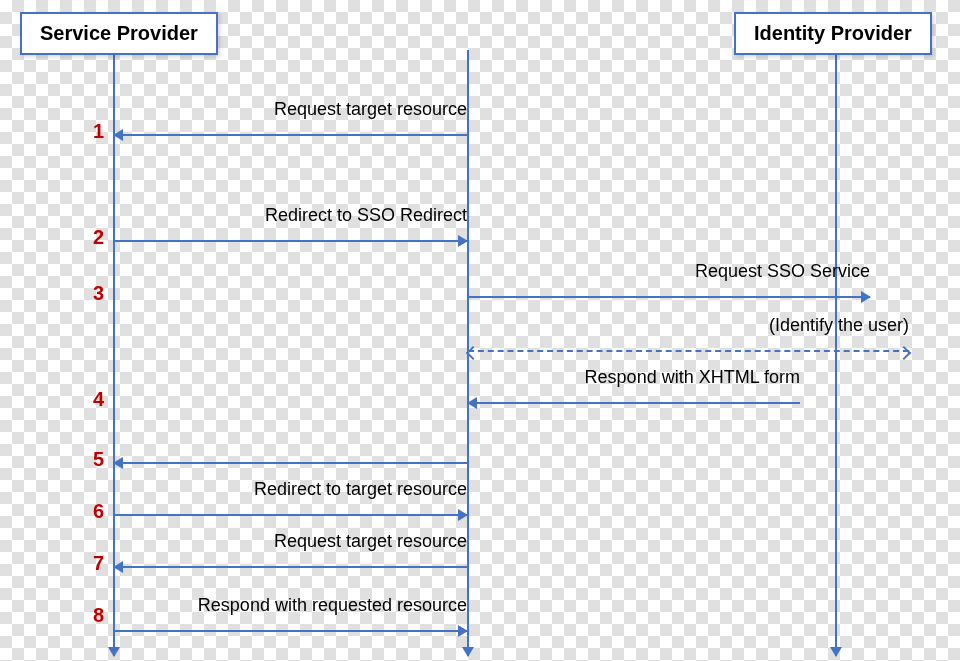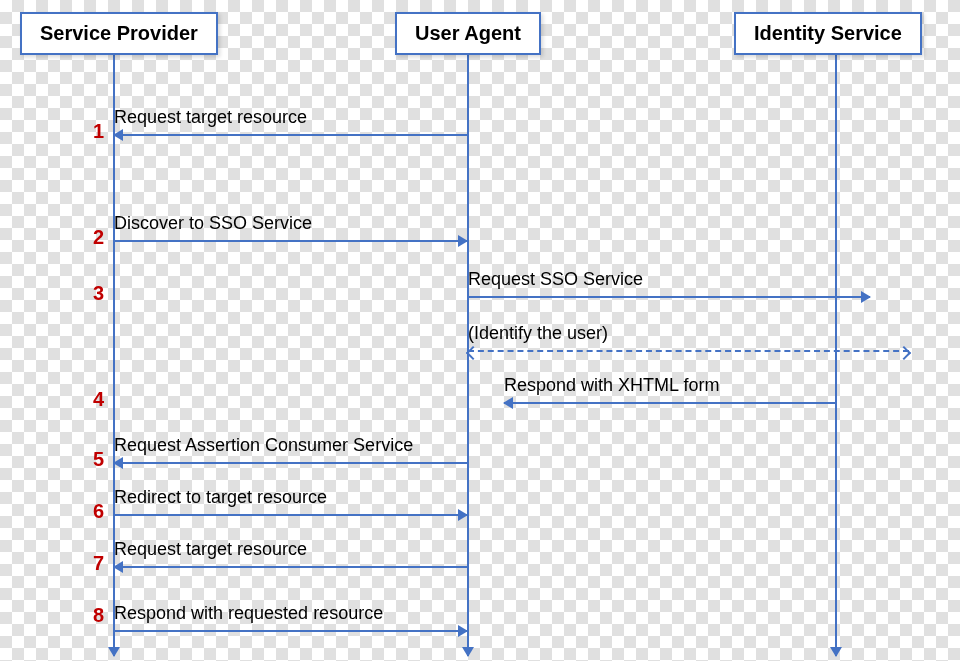--- a/index.html
+++ b/index.html
@@ -53,23 +53,23 @@
       border-left: 6px solid transparent;
       border-right: 6px solid transparent;
       border-top: 10px solid #4472c4;
     }
     .msg {
       position: absolute;
       height: 28px;
     }
     .msg-label {
       position: absolute;
-      bottom: 8px;
+      bottom: 16px;
       width: 100%;
-      text-align: left;
+      text-align: right;
       font-size: 18px;
       color: #000;
       white-space: nowrap;
     }
     .msg-line {
       position: absolute;
       bottom: 0;
       height: 2px;
       background: #4472c4;
       width: 100%;
@@ -132,64 +132,60 @@
 <div class="checker-bg"></div>
 <div class="canvas">
 
   <div class="lifeline" style="left:113px;"></div>
   <div class="lifeline" style="left:467px;"></div>
   <div class="lifeline" style="left:835px;"></div>
 
   <div class="actor-box" style="left:20px; top:12px;">
     <span>Service Provider</span>
   </div>
-  <div class="actor-box" style="left:395px; top:12px;">
-    <span>User Agent</span>
-  </div>
   <div class="actor-box" style="left:734px; top:12px;">
-    <span>Identity Service</span>
+    <span>Identity Provider</span>
   </div>
 
   <div class="step-num" style="left:84px; top:120px;">1</div>
   <div class="step-num" style="left:84px; top:226px;">2</div>
   <div class="step-num" style="left:84px; top:282px;">3</div>
   <div class="step-num" style="left:84px; top:388px;">4</div>
   <div class="step-num" style="left:84px; top:448px;">5</div>
   <div class="step-num" style="left:84px; top:500px;">6</div>
   <div class="step-num" style="left:84px; top:552px;">7</div>
   <div class="step-num" style="left:84px; top:604px;">8</div>
 
   <div class="msg" style="left:114px; top:108px; width:353px;">
     <div class="msg-label">Request target resource</div>
     <div class="msg-line arrow-l"></div>
   </div>
 
 
   <div class="msg" style="left:114px; top:214px; width:353px;">
-    <div class="msg-label">Discover to SSO Service</div>
+    <div class="msg-label">Redirect to SSO Redirect</div>
     <div class="msg-line arrow-r"></div>
   </div>
 
   <div class="msg" style="left:468px; top:270px; width:402px;">
     <div class="msg-label">Request SSO Service</div>
     <div class="msg-line arrow-r"></div>
   </div>
 
   <div class="msg" style="left:468px; top:324px; width:441px;">
     <div class="msg-label">(Identify the user)</div>
     <div class="msg-line dashed open-arrow-l open-arrow-r"></div>
   </div>
 
-  <div class="msg" style="left:468px; top:376px; width:332px;padding-left:36px;">
+  <div class="msg" style="left:468px; top:376px; width:332px;">
     <div class="msg-label">Respond with XHTML form</div>
     <div class="msg-line arrow-l"></div>
   </div>
 
   <div class="msg" style="left:114px; top:436px; width:353px;">
-    <div class="msg-label">Request Assertion Consumer Service</div>
     <div class="msg-line arrow-l"></div>
   </div>
 
   <div class="msg" style="left:114px; top:488px; width:353px;">
     <div class="msg-label">Redirect to target resource</div>
     <div class="msg-line arrow-r"></div>
   </div>
 
   <div class="msg" style="left:114px; top:540px; width:353px;">
     <div class="msg-label">Request target resource</div>

